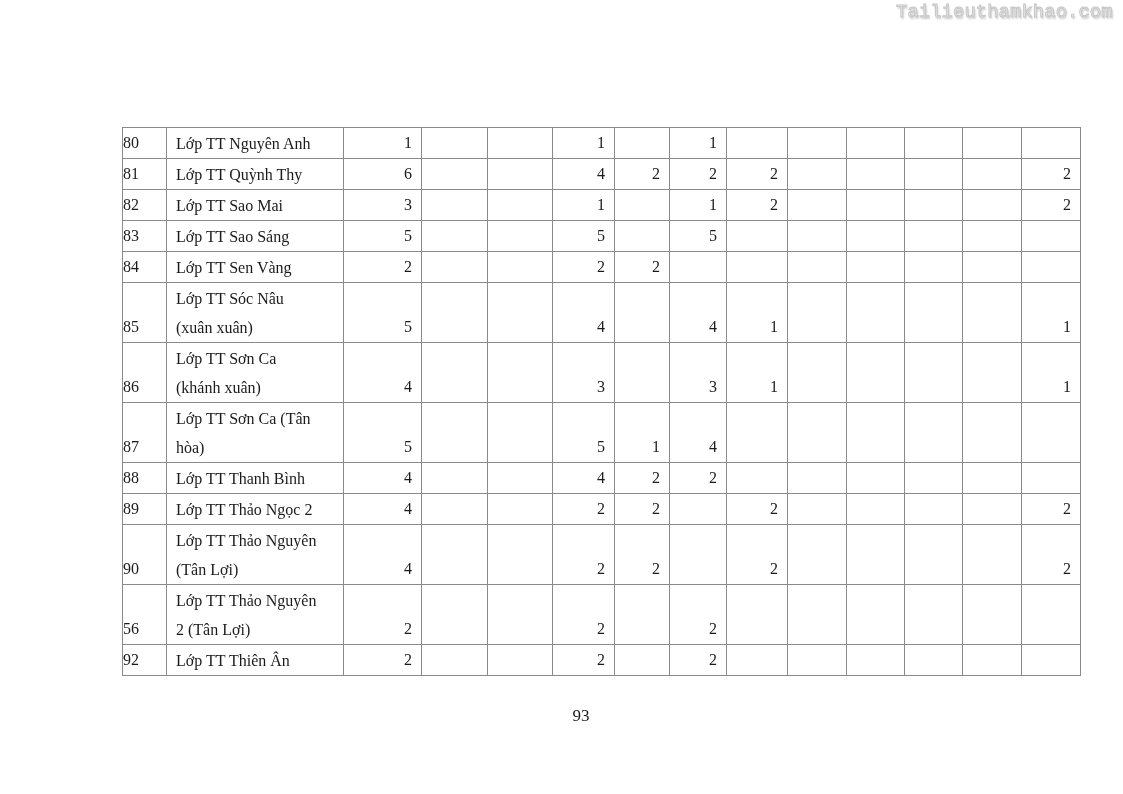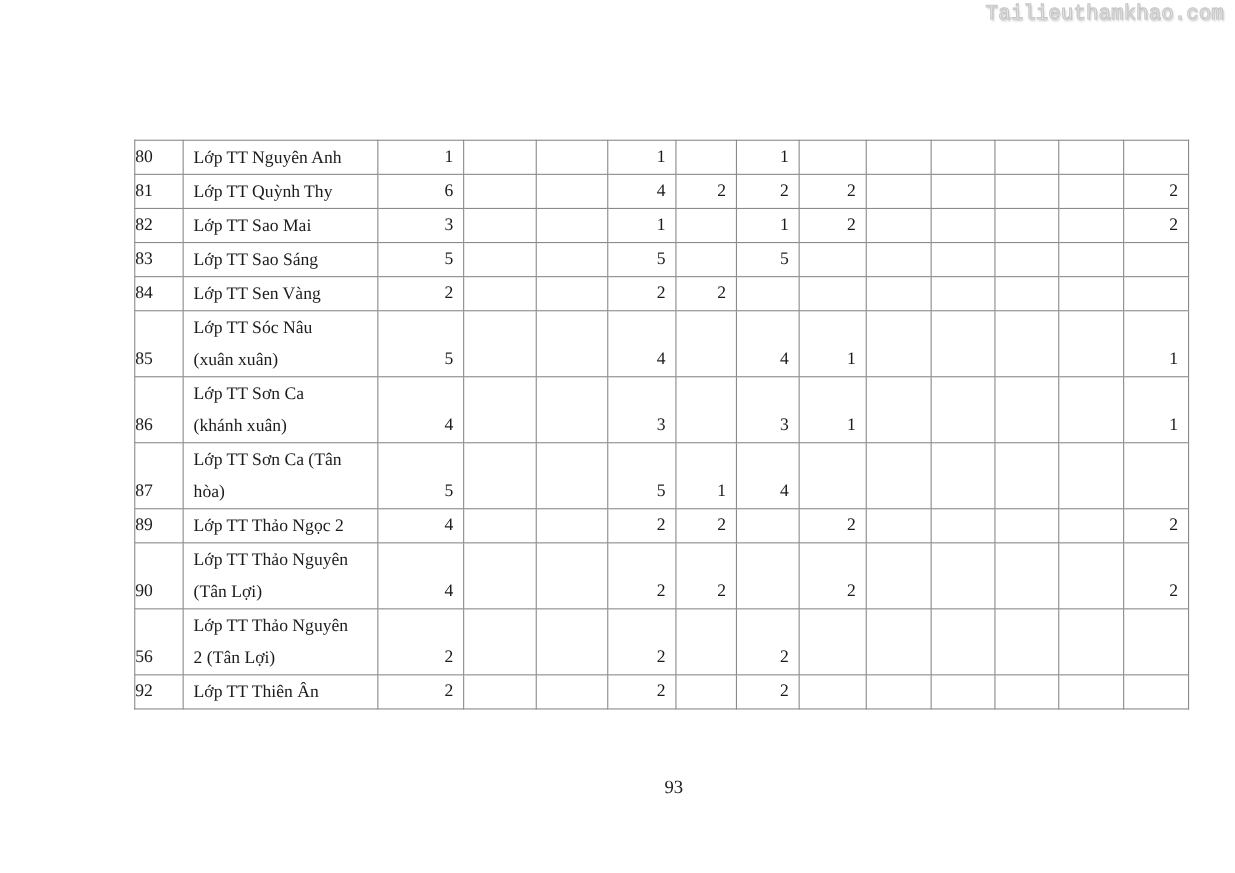--- a/index.html
+++ b/index.html
@@ -58,21 +58,21 @@
     text-align: right;
     vertical-align: bottom;
     padding: 0 9px 4px 0;
     line-height: 23px;
   }
   .page-number {
     position: absolute;
     top: 706px;
     left: 541px;
     width: 80px;
-    text-align: right;
+    text-align: center;
     font-family: "Liberation Serif", serif;
     font-size: 17px;
     color: #1b1b1b;
   }
 </style>
 </head>
 <body>
 
 <div class="page">
 
@@ -221,20 +221,36 @@
           <td class="val">1</td>
           <td class="val">4</td>
           <td class="val"></td>
           <td class="val"></td>
           <td class="val"></td>
           <td class="val"></td>
           <td class="val"></td>
           <td class="val"></td>
         </tr>
         <tr>
+          <td class="stt">88</td>
+          <td class="name">Lớp TT Thanh Bình</td>
+          <td class="val">4</td>
+          <td class="val"></td>
+          <td class="val"></td>
+          <td class="val">4</td>
+          <td class="val">2</td>
+          <td class="val">2</td>
+          <td class="val"></td>
+          <td class="val"></td>
+          <td class="val"></td>
+          <td class="val"></td>
+          <td class="val"></td>
+          <td class="val"></td>
+        </tr>
+        <tr>
           <td class="stt">89</td>
           <td class="name">Lớp TT Thảo Ngọc 2</td>
           <td class="val">4</td>
           <td class="val"></td>
           <td class="val"></td>
           <td class="val">2</td>
           <td class="val">2</td>
           <td class="val"></td>
           <td class="val">2</td>
           <td class="val"></td>

